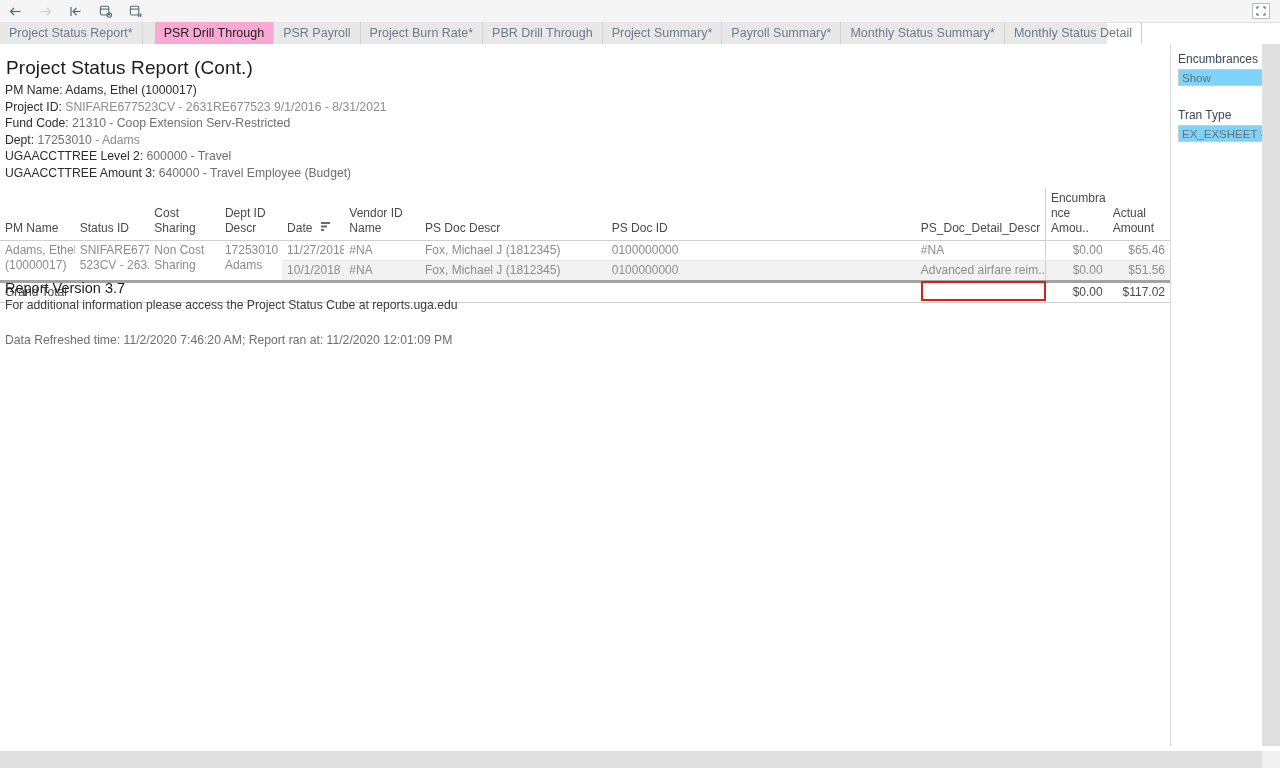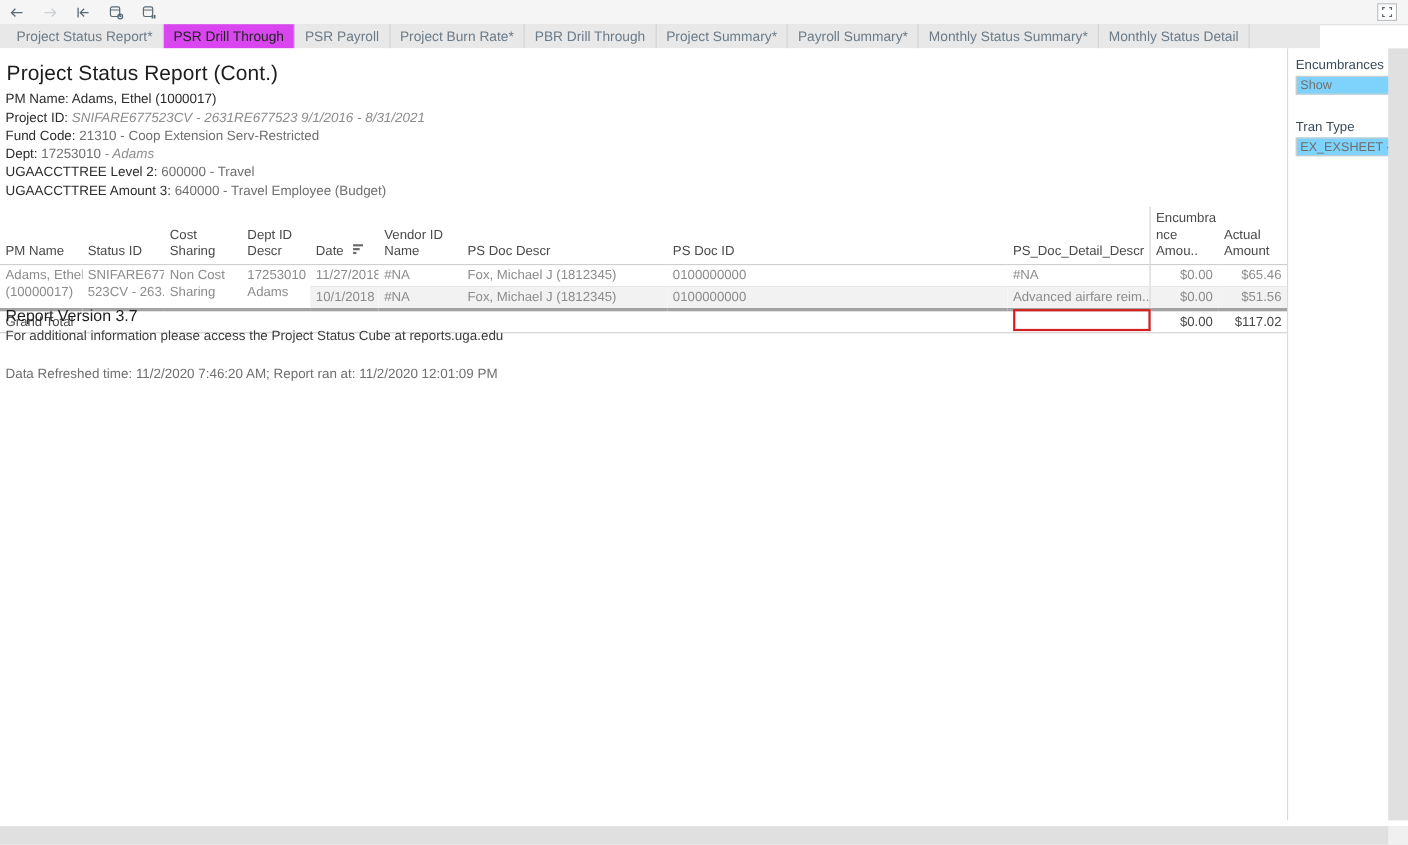--- a/index.html
+++ b/index.html
@@ -46,40 +46,41 @@
     width: 16px; height: 14px;
     border: 1px solid #b6bcc0;
     background: #ffffff;
     display: flex; align-items: center; justify-content: center;
   }
 
   
   .tabbar {
     position: absolute;
     left: 0; top: 22px;
-    width: 1200px; height: 22px;
+    width: 1107px; height: 22px;
     background: #e8e8e8;
     display: flex;
     align-items: stretch;
     font-size: 12.5px;
   }
   .tabbar .tab-lead { width: 6px; }
   .tab {
     padding: 0 9px;
     display: flex;
     align-items: center;
     color: #6b7b88;
     border-right: 1px solid #d2d2d2;
     white-space: nowrap;
     line-height: 22px;
   }
   .tab:first-of-type { border-left: 1px solid #d2d2d2; }
   .tab.active {
-    background: #d946ef;
+    background: #f9a8d4;
     color: #222222;
+    margin-left: 12px;
   }
 
   
   .viz {
     position: absolute;
     left: 0; top: 44px;
     width: 1170px; height: 702px;
     background: #ffffff;
     overflow: hidden;
   }
@@ -94,21 +95,21 @@
 
   .hdr-lines {
     position: absolute;
     left: 5px; top: 38px;
     line-height: 16.5px;
     font-size: 12.2px;
   }
   .hdr-lines div { white-space: nowrap; }
   .lbl { color: #2c2c2c; }
   .val-dark { color: #2c2c2c; }
-  .val-gray { color: #8c8c8c; font-style: italic; }
+  .val-gray { color: #8c8c8c; }
   .val-mid { color: #6f6f6f; }
 
   
   .tbl {
     position: absolute;
     left: 0; top: 144px;
     width: 1170px;
   }
   table.rpt {
     border-collapse: collapse;

